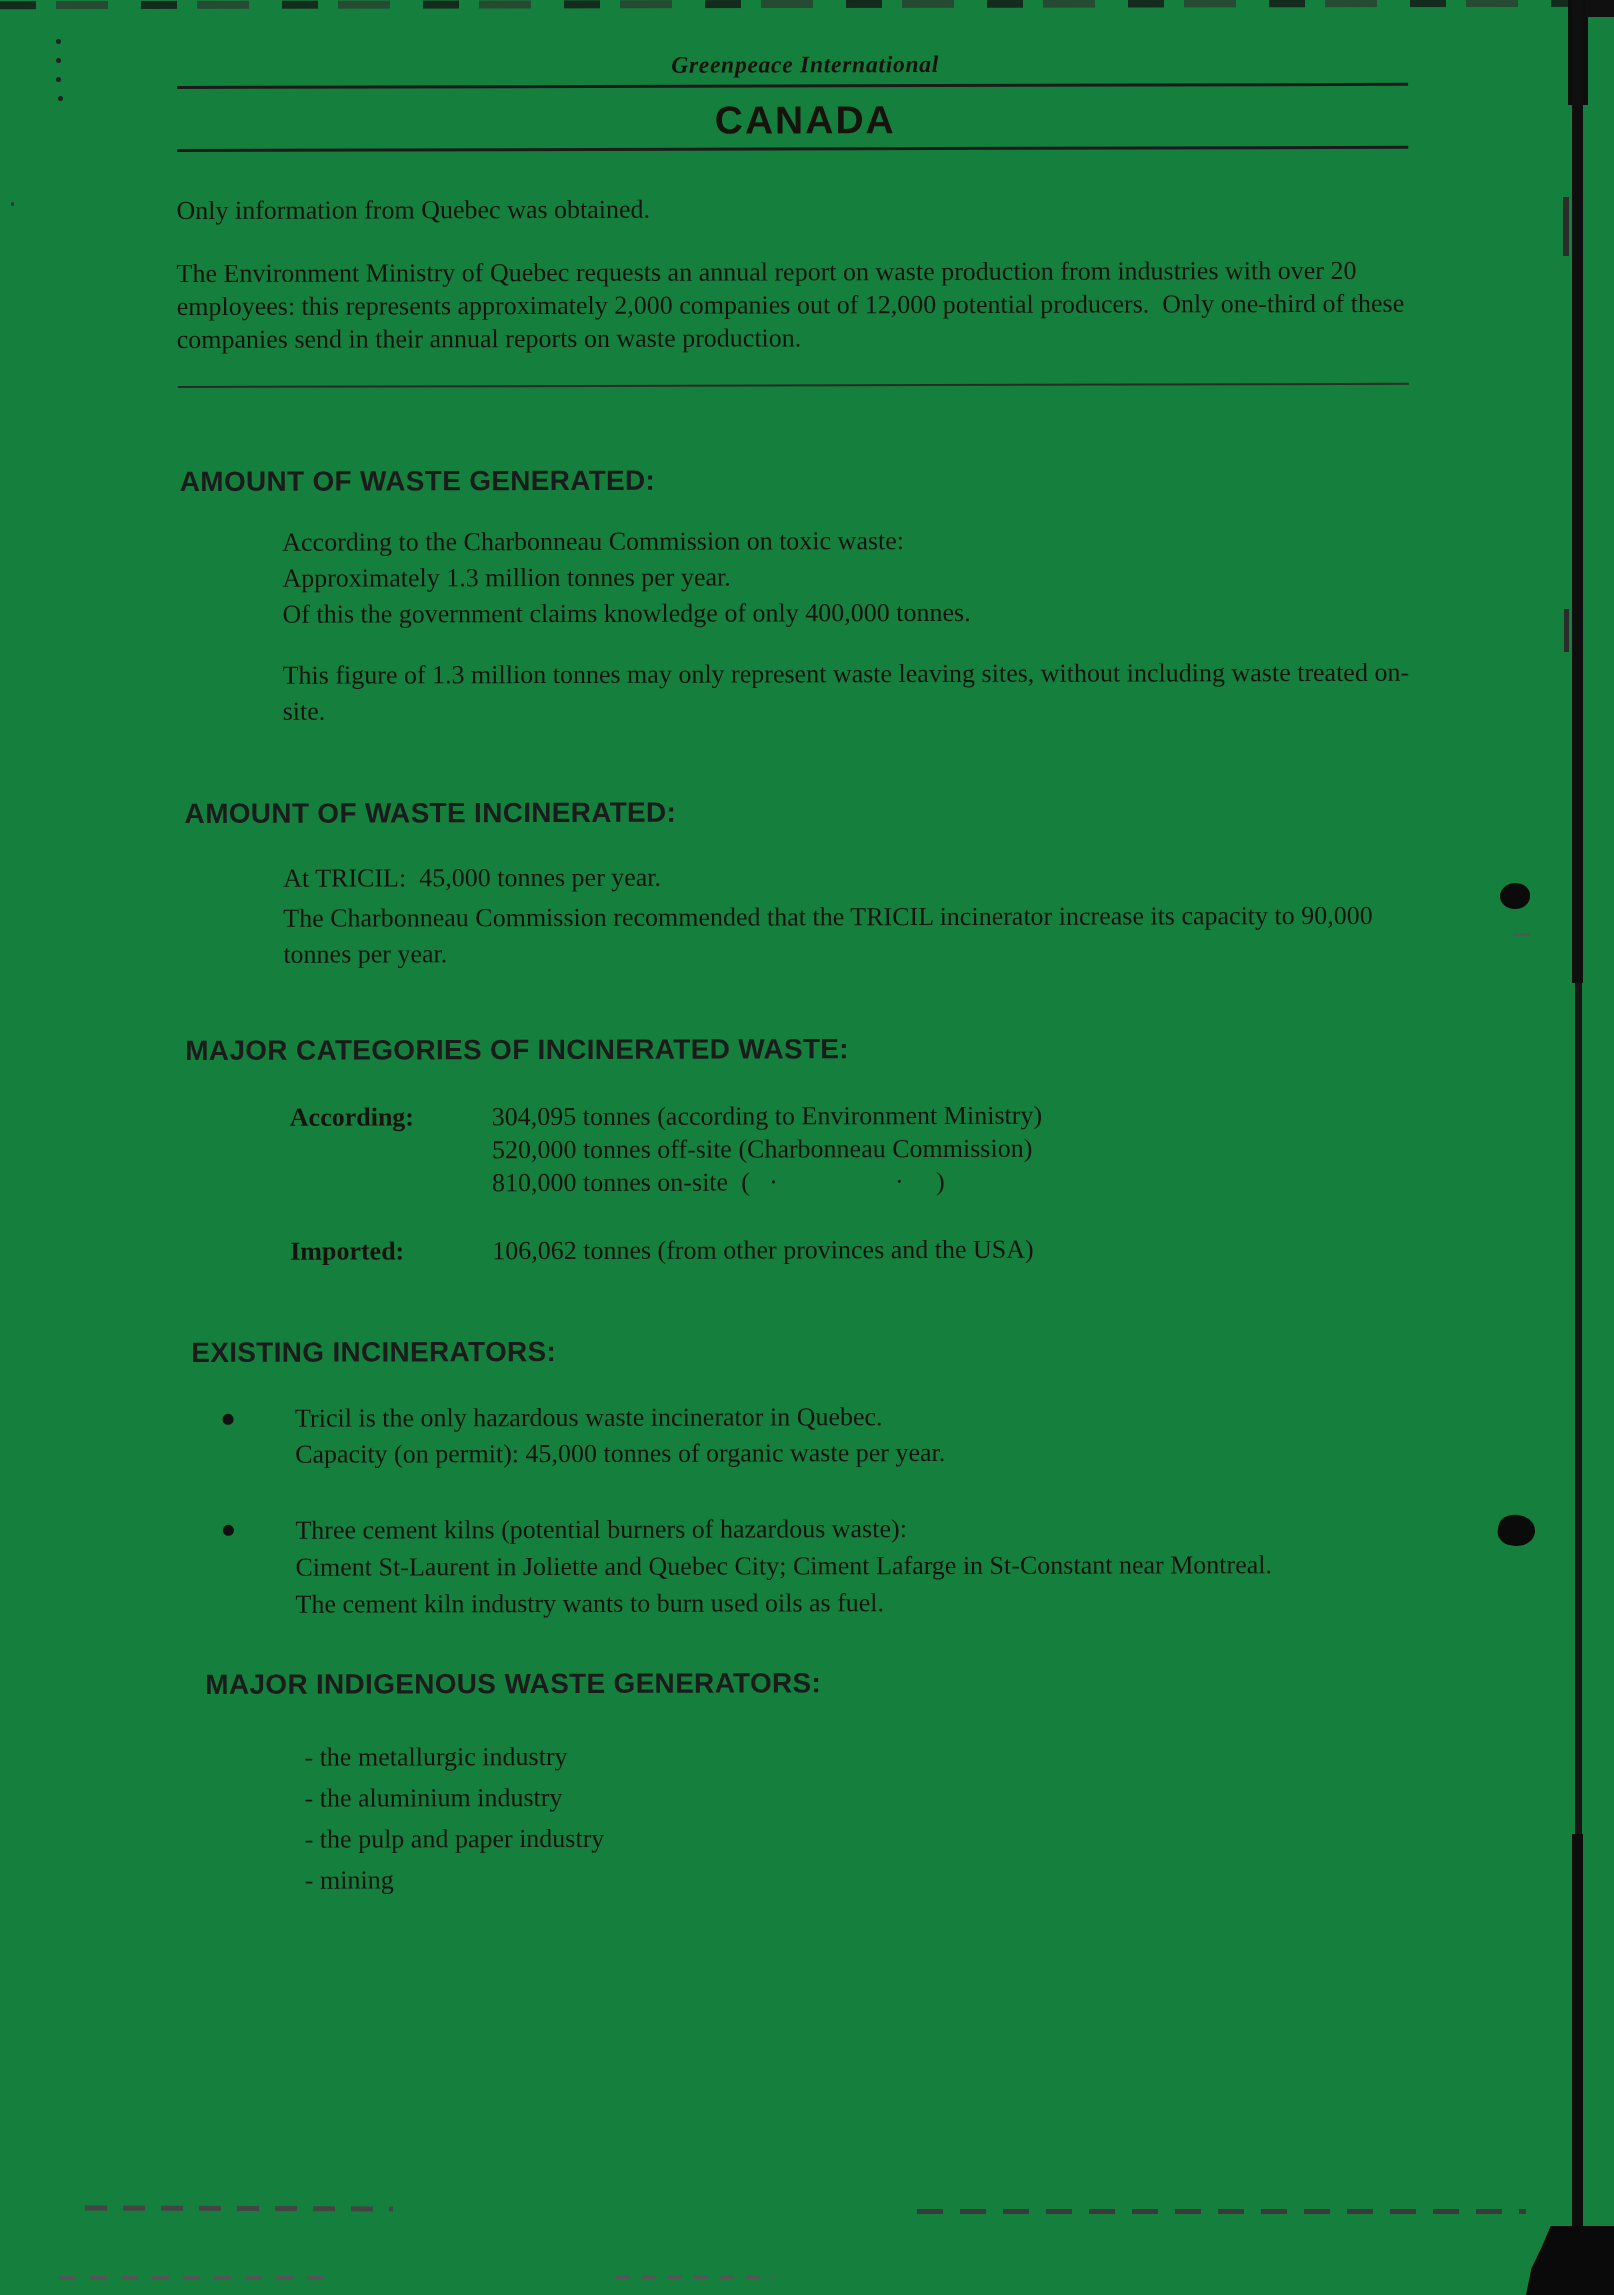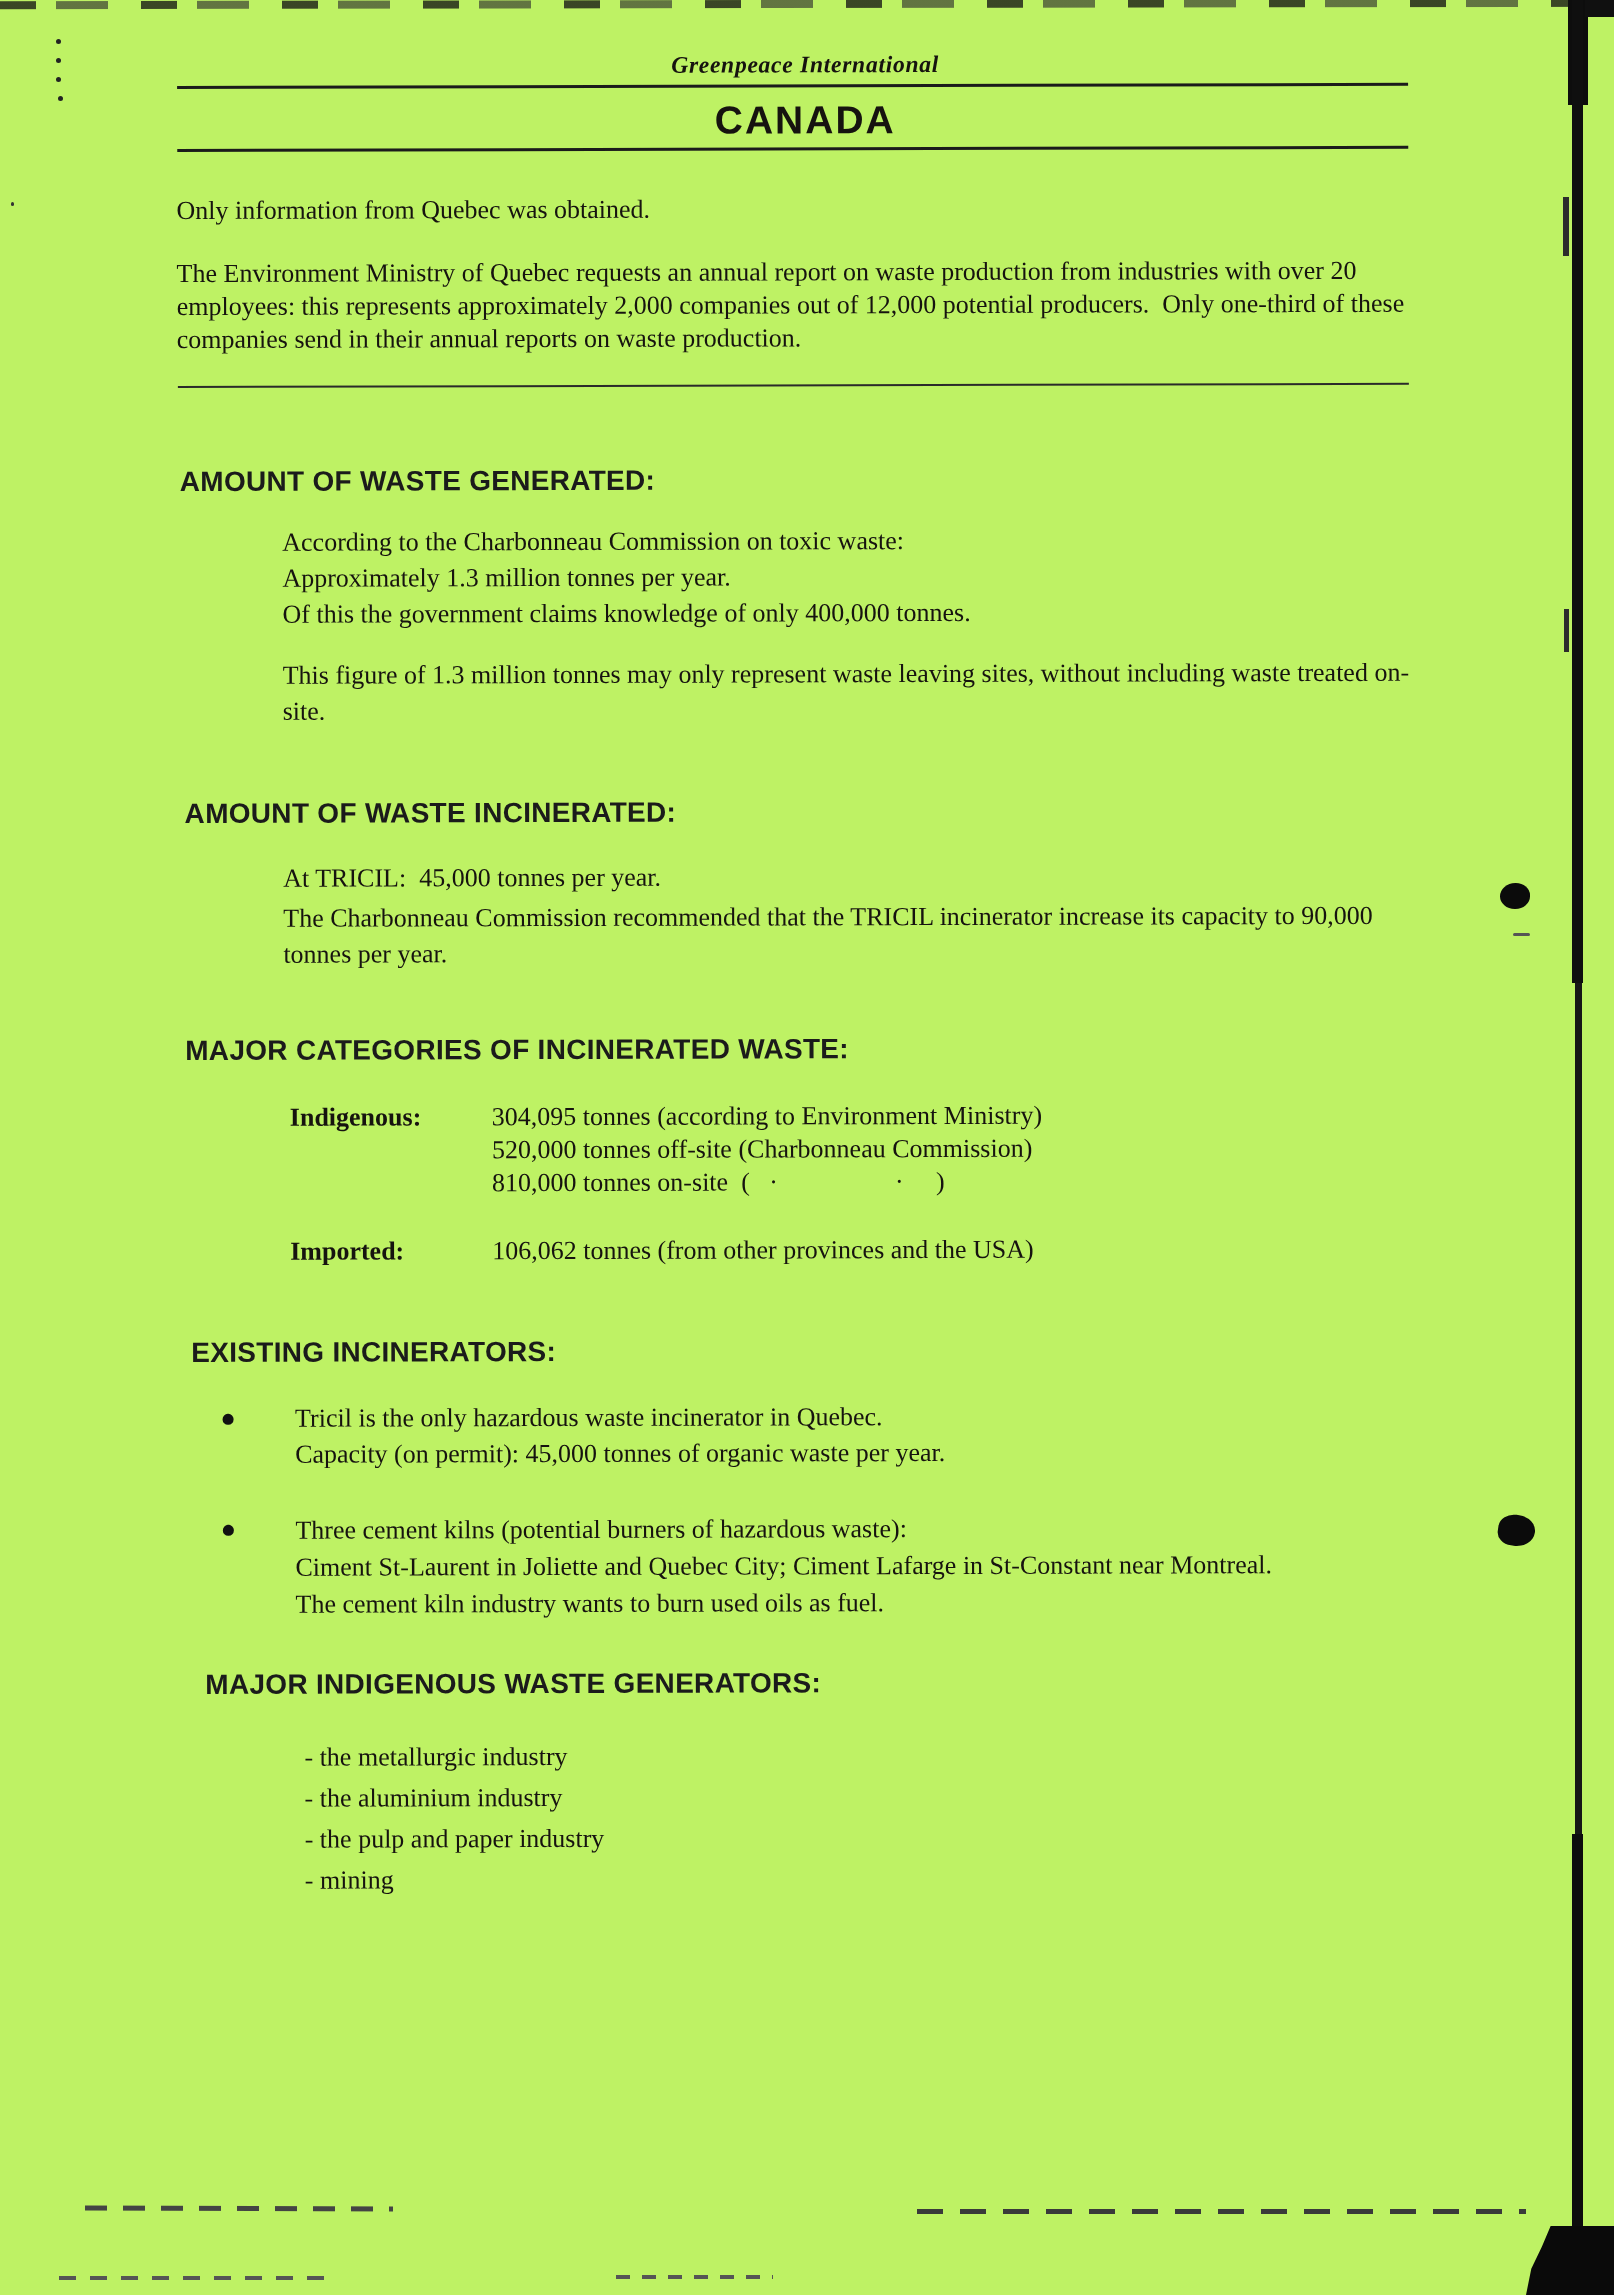--- a/index.html
+++ b/index.html
@@ -1,18 +1,18 @@
 <!DOCTYPE html>
 <html style="font-size:10.5px"><head>
 <meta charset="utf-8">
 <style>
   html, body { margin:0; padding:0; background:#fbfaf7; }
   .page {
     position:relative; width:1614px; height:2295px;
-    background:#bef264; overflow:hidden;
+    background:#15803d; overflow:hidden;
     font-family:"Liberation Serif", serif; color:#16130f;
   }
   .content {
     position:absolute; left:176px; top:51px; width:1258px;
     font-size:26px; line-height:33px;
     transform:rotate(-0.15deg); transform-origin:top left;
   }
   [data-bind] { white-space:pre-wrap; }
 
   .org {
@@ -137,21 +137,21 @@
       <div data-bind="waste_generated.line3">Of this the government claims knowledge of only 400,000 tonnes.</div>
     </div>
     <div class="indent para-wg" data-bind="waste_generated.para">This figure of 1.3 million tonnes may only represent waste leaving sites, without including waste treated on-site.</div>
 
     <div class="sec-h h-wi" data-bind="waste_incinerated.heading">AMOUNT OF WASTE INCINERATED:</div>
     <div class="indent loose block-wi" data-bind="waste_incinerated.line1">At TRICIL:  45,000 tonnes per year.</div>
     <div class="indent para-wi" data-bind="waste_incinerated.para">The Charbonneau Commission recommended that the TRICIL incinerator increase its capacity to 90,000 tonnes per year.</div>
 
     <div class="sec-h h-mc" data-bind="incinerated_categories.heading">MAJOR CATEGORIES OF INCINERATED WASTE:</div>
     <div class="cat-row cat-row1">
-      <div class="cat-label" data-bind="incinerated_categories.indigenous_label">Indigenous:</div>
+      <div class="cat-label" data-bind="incinerated_categories.indigenous_label">According:</div>
       <div class="cat-values">
         <div data-bind="incinerated_categories.indigenous_values.0">304,095 tonnes (according to Environment Ministry)</div>
         <div data-bind="incinerated_categories.indigenous_values.1">520,000 tonnes off-site (Charbonneau Commission)</div>
         <div data-bind="incinerated_categories.indigenous_values.2">810,000 tonnes on-site  (   ·                  ·     )</div>
       </div>
     </div>
     <div class="cat-row cat-row2">
       <div class="cat-label" data-bind="incinerated_categories.imported_label">Imported:</div>
       <div class="cat-values">
         <div data-bind="incinerated_categories.imported_value">106,062 tonnes (from other provinces and the USA)</div>

